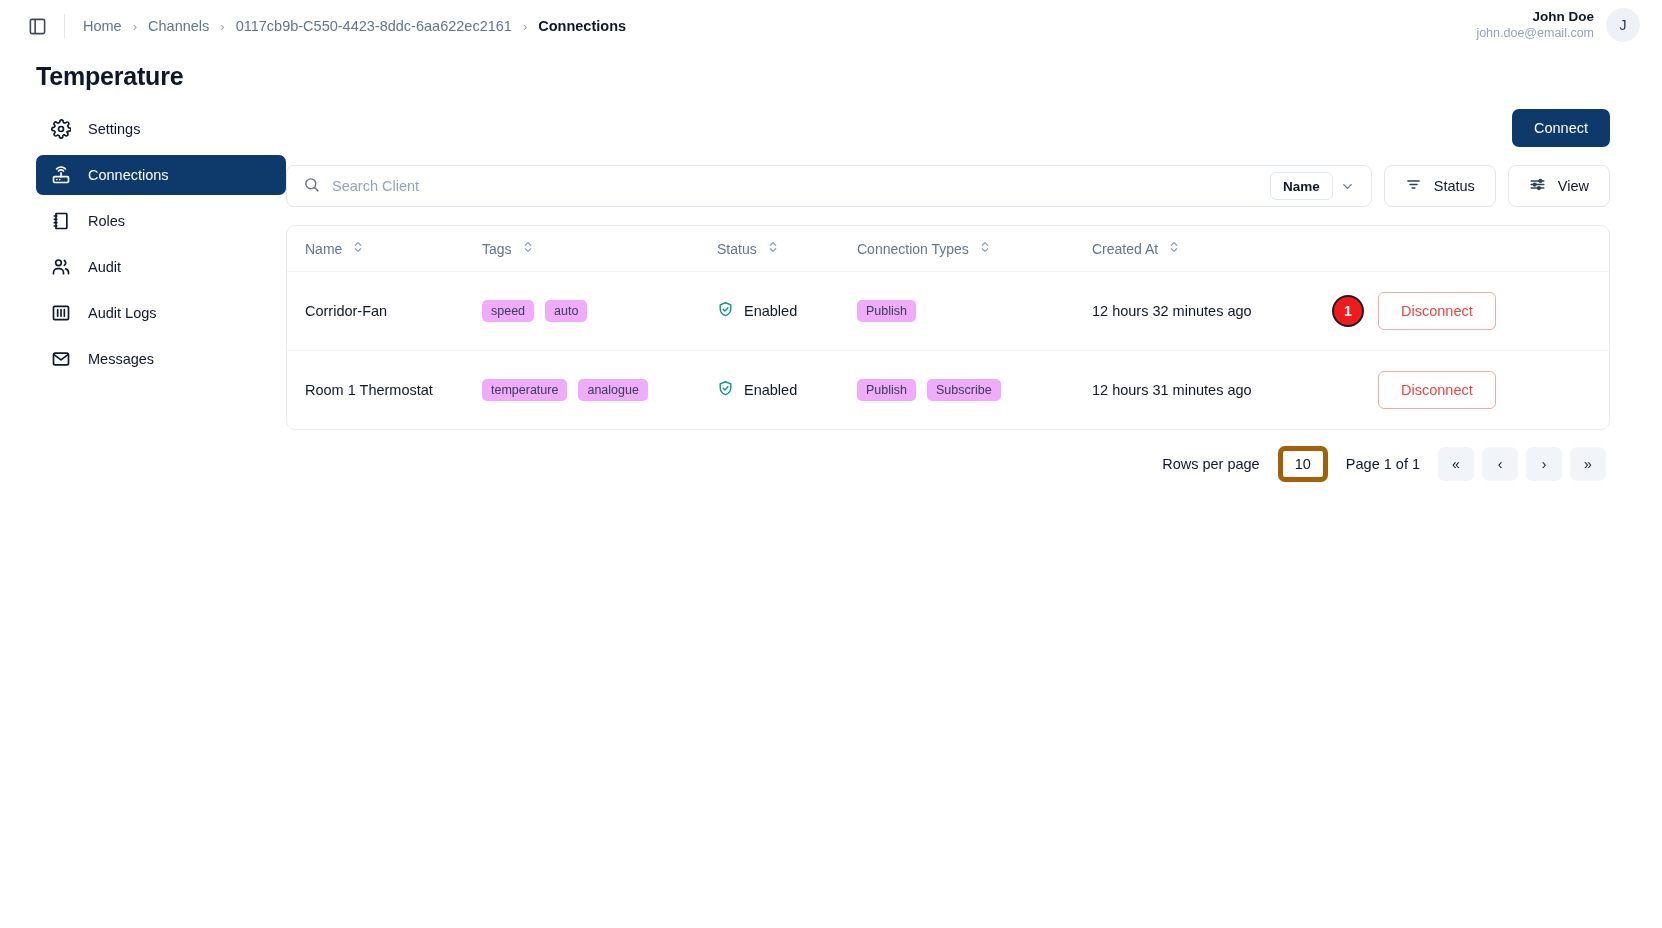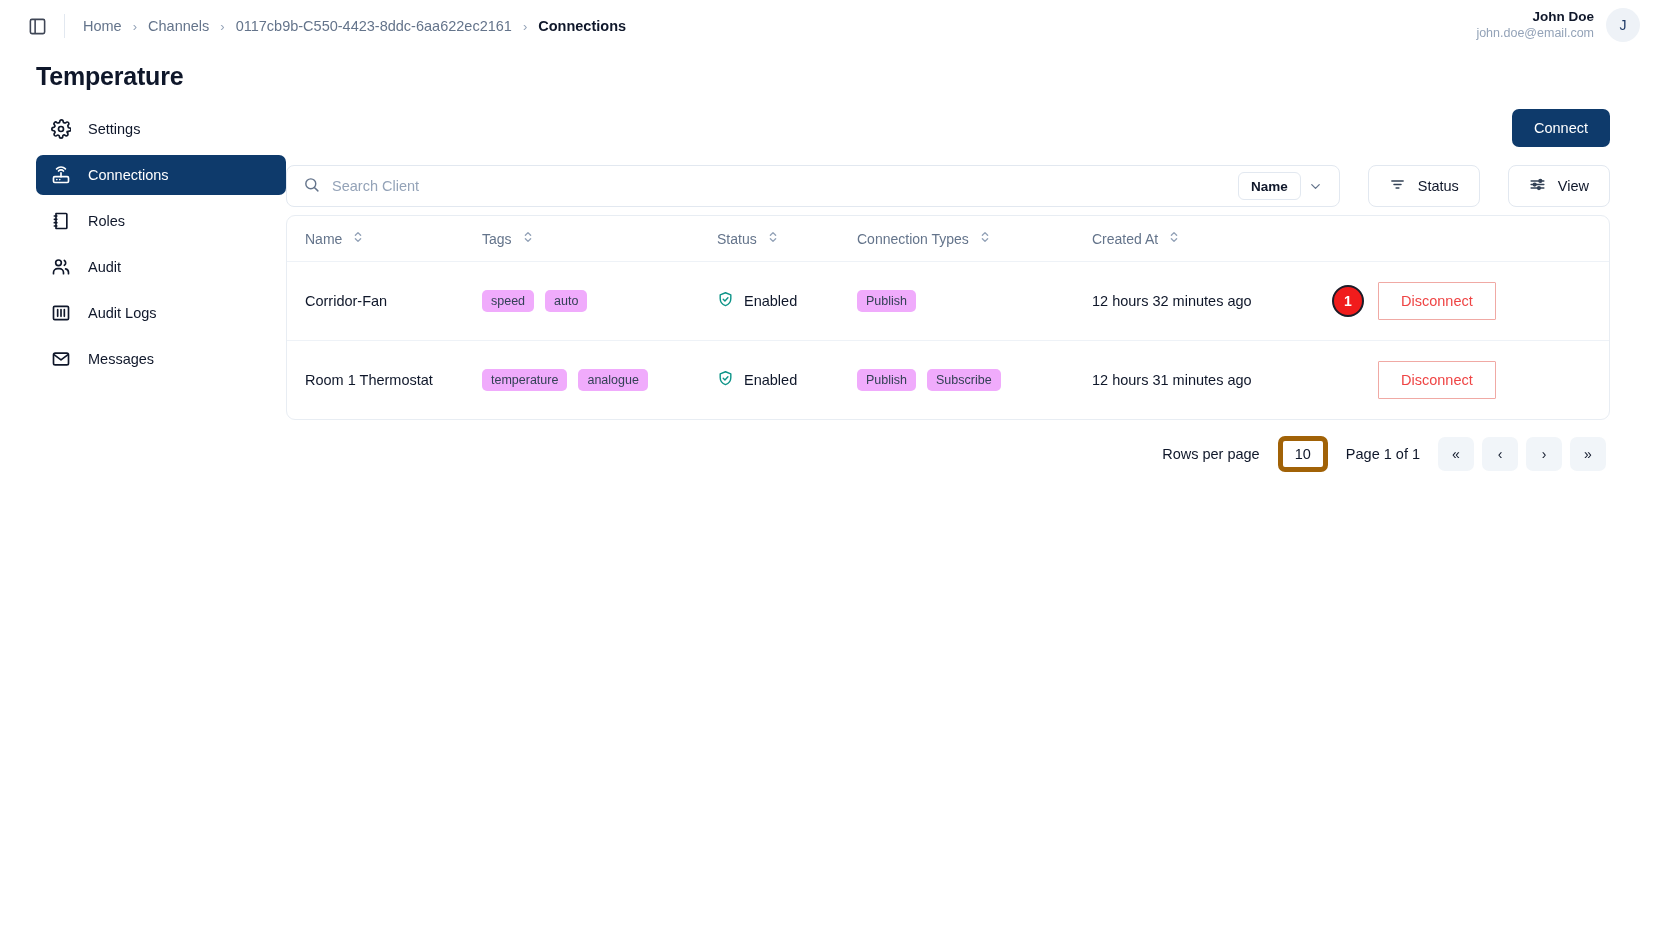--- a/index.html
+++ b/index.html
@@ -92,21 +92,21 @@
   }
   .btn-connect {
     background: #0e3a6b; color: #fff;
     border: none; border-radius: 7px;
     height: 38px; padding: 0 22px;
     font-size: 14.5px;
     font-family: inherit;
     cursor: pointer;
   }
 
-  .toolbar { display: flex; gap: 28px; align-items: center; margin-bottom: 8px; }
+  .toolbar { display: flex; gap: 12px; align-items: center; margin-bottom: 18px; }
   .searchbox {
     flex: 1;
     height: 42px;
     border: 1px solid #e2e8f0;
     border-radius: 8px;
     display: flex; align-items: center;
     padding: 0 8px 0 16px;
     background: #fff;
   }
   .searchbox input {
@@ -177,21 +177,21 @@
     border-radius: 5px;
     font-size: 12.5px;
     padding: 4px 9px;
     margin-right: 7px;
   }
   .status-cell { display: flex; align-items: center; gap: 10px; }
   .action-cell { display: flex; align-items: center; justify-content: flex-start; gap: 14px; position: relative; }
   .btn-disconnect {
     border: 1px solid #f0a9a4;
     color: #ef4444; background: #fff;
-    border-radius: 1px;
+    border-radius: 6px;
     height: 38px; padding: 0 22px;
     font-size: 14.5px; font-family: inherit;
     cursor: pointer;
   }
   .marker {
     width: 32px; height: 32px; border-radius: 50%;
     background: #f01c1c; border: 2px solid #1c1c28;
     color: #fff; font-size: 14px; font-weight: bold;
     display: flex; align-items: center; justify-content: center;
     flex: none;

